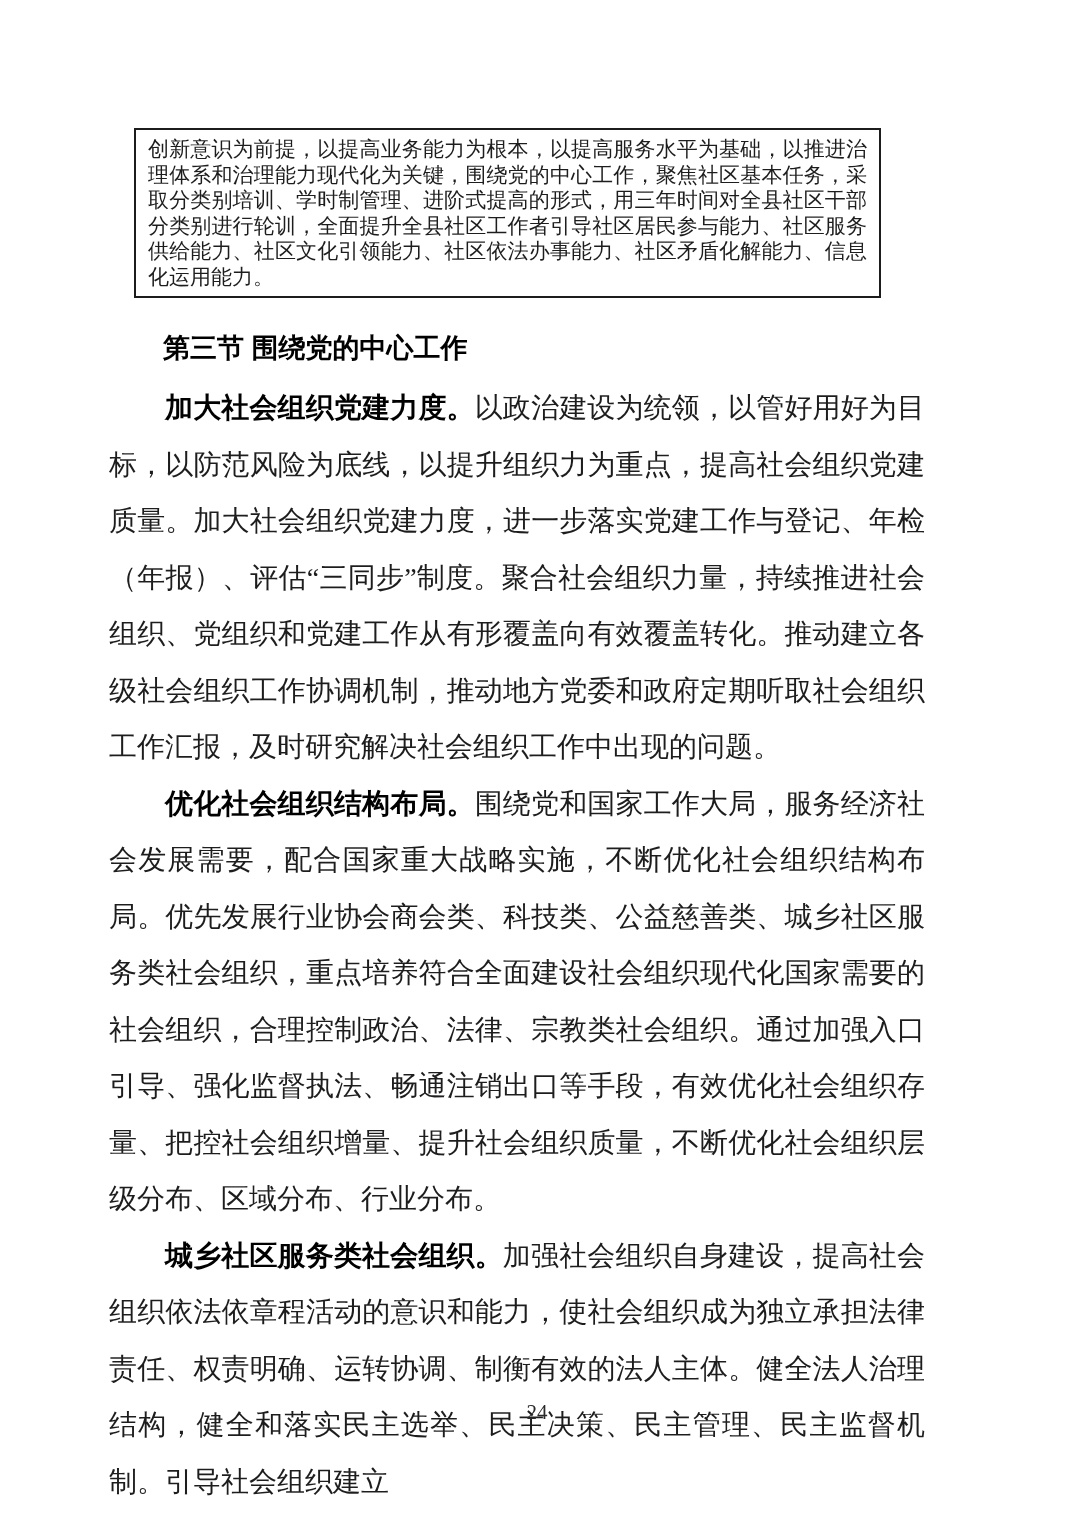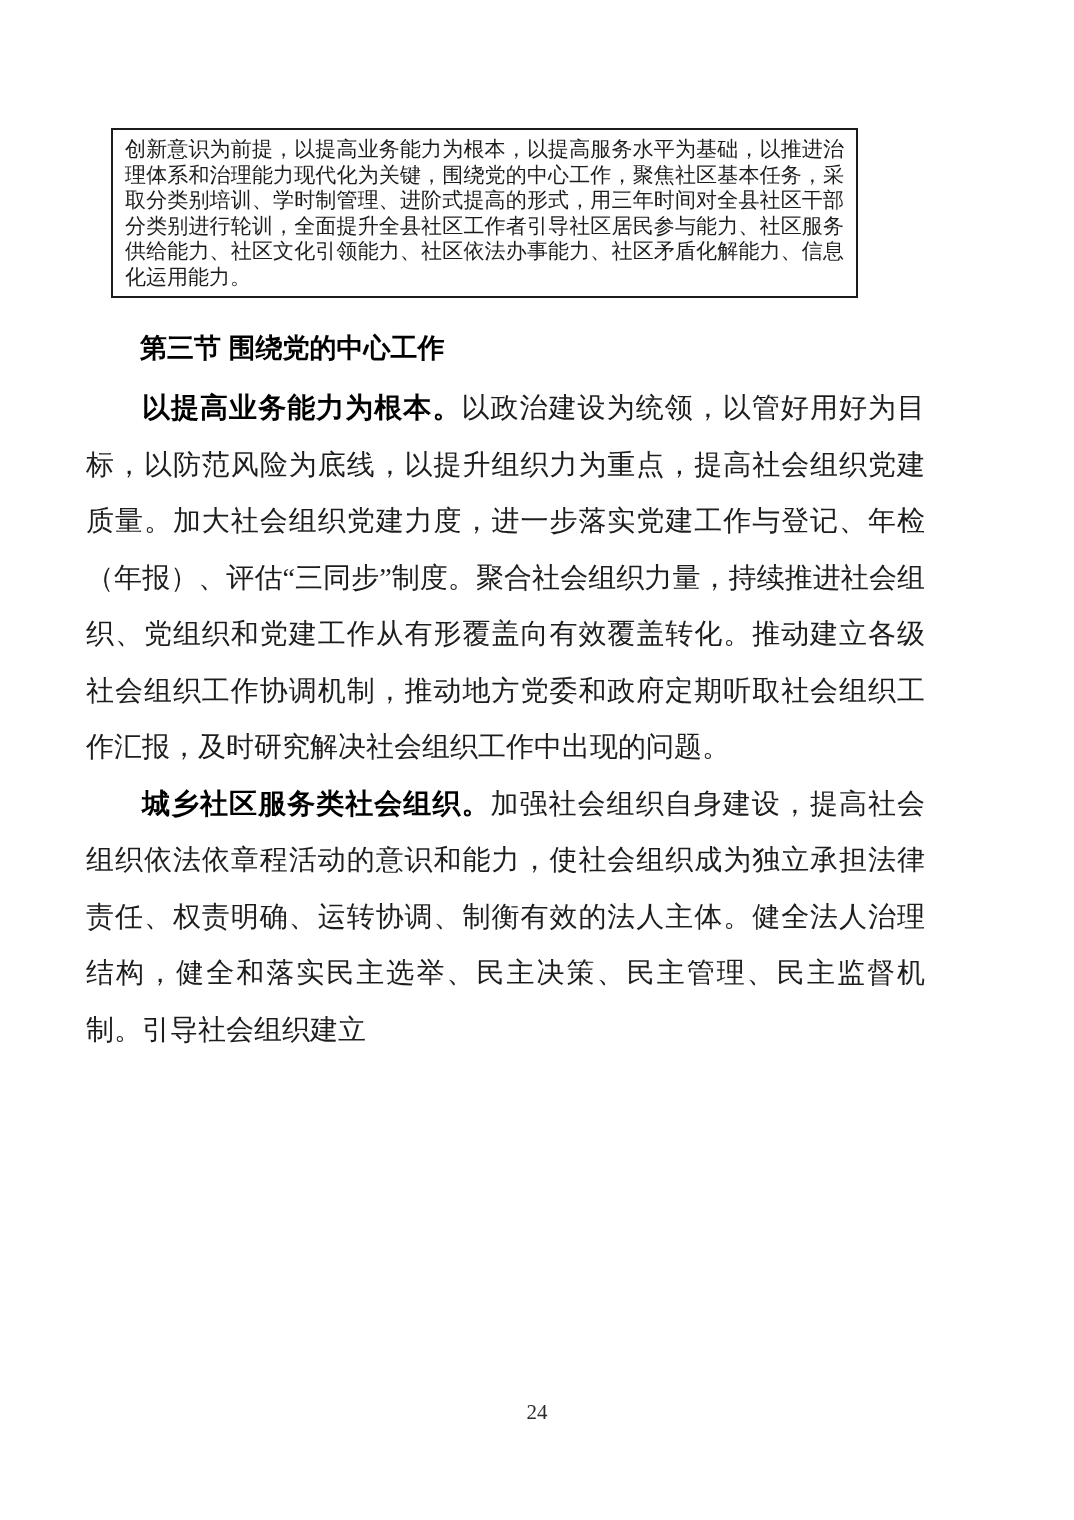--- a/index.html
+++ b/index.html
@@ -4,21 +4,21 @@
 <style>
   * { box-sizing: border-box; }
   html, body { margin: 0; padding: 0; background: #ffffff; }
   .page {
     position: relative;
     width: 1074px;
     height: 1520px;
     background: #ffffff;
     color: #161616;
     font-family: "Liberation Serif", "DejaVu Serif", serif;
-    padding: 128px 149px 0 86px;
+    padding: 128px 149px 0 109px;
     overflow: hidden;
   }
   .notice-box {
     margin-left: 25px;
     width: 747px;
     border: 2px solid #1c1c1c;
     padding: 7px 12px 6px 12px;
   }
   .notice-box p {
     margin: 0;
@@ -67,20 +67,21 @@
 <body>
 
 <div class="page">
 
   <div class="notice-box">
     <p>创新意识为前提，以提高业务能力为根本，以提高服务水平为基础，以推进治理体系和治理能力现代化为关键，围绕党的中心工作，聚焦社区基本任务，采取分类别培训、学时制管理、进阶式提高的形式，用三年时间对全县社区干部分类别进行轮训，全面提升全县社区工作者引导社区居民参与能力、社区服务供给能力、社区文化引领能力、社区依法办事能力、社区矛盾化解能力、信息化运用能力。</p>
   </div>
 
   <h2 class="section-heading">第三节 围绕党的中心工作</h2>
 
-  <p class="body-para first"><span class="lead">以提高业务能力为根本。</span><span>以政治建设为统领，以管好用好为目标，以防范风险为底线，以提升组织力为重点，提高社会组织党建质量。加大社会组织党建力度，进一步落实党建工作与登记、年检（年报）、评估“三同步”制度。聚合社会组织力量，持续推进社会组织、党组织和党建工作从有形覆盖向有效覆盖转化。推动建立各级社会组织工作协调机制，推动地方党委和政府定期听取社会组织工作汇报，及时研究解决社会组织工作中出现的问题。</span></p>
+  <p class="body-para first"><span class="lead">加大社会组织党建力度。</span><span>以政治建设为统领，以管好用好为目标，以防范风险为底线，以提升组织力为重点，提高社会组织党建质量。加大社会组织党建力度，进一步落实党建工作与登记、年检（年报）、评估“三同步”制度。聚合社会组织力量，持续推进社会组织、党组织和党建工作从有形覆盖向有效覆盖转化。推动建立各级社会组织工作协调机制，推动地方党委和政府定期听取社会组织工作汇报，及时研究解决社会组织工作中出现的问题。</span></p>
 
+  <p class="body-para"><span class="lead">优化社会组织结构布局。</span><span>围绕党和国家工作大局，服务经济社会发展需要，配合国家重大战略实施，不断优化社会组织结构布局。优先发展行业协会商会类、科技类、公益慈善类、城乡社区服务类社会组织，重点培养符合全面建设社会组织现代化国家需要的社会组织，合理控制政治、法律、宗教类社会组织。通过加强入口引导、强化监督执法、畅通注销出口等手段，有效优化社会组织存量、把控社会组织增量、提升社会组织质量，不断优化社会组织层级分布、区域分布、行业分布。</span></p>
 
   <p class="body-para"><span class="lead">城乡社区服务类社会组织。</span><span>加强社会组织自身建设，提高社会组织依法依章程活动的意识和能力，使社会组织成为独立承担法律责任、权责明确、运转协调、制衡有效的法人主体。健全法人治理结构，健全和落实民主选举、民主决策、民主管理、民主监督机制。引导社会组织建立</span></p>
 
   <div class="page-number">24</div>
 
 </div>
 
 </body></html>

